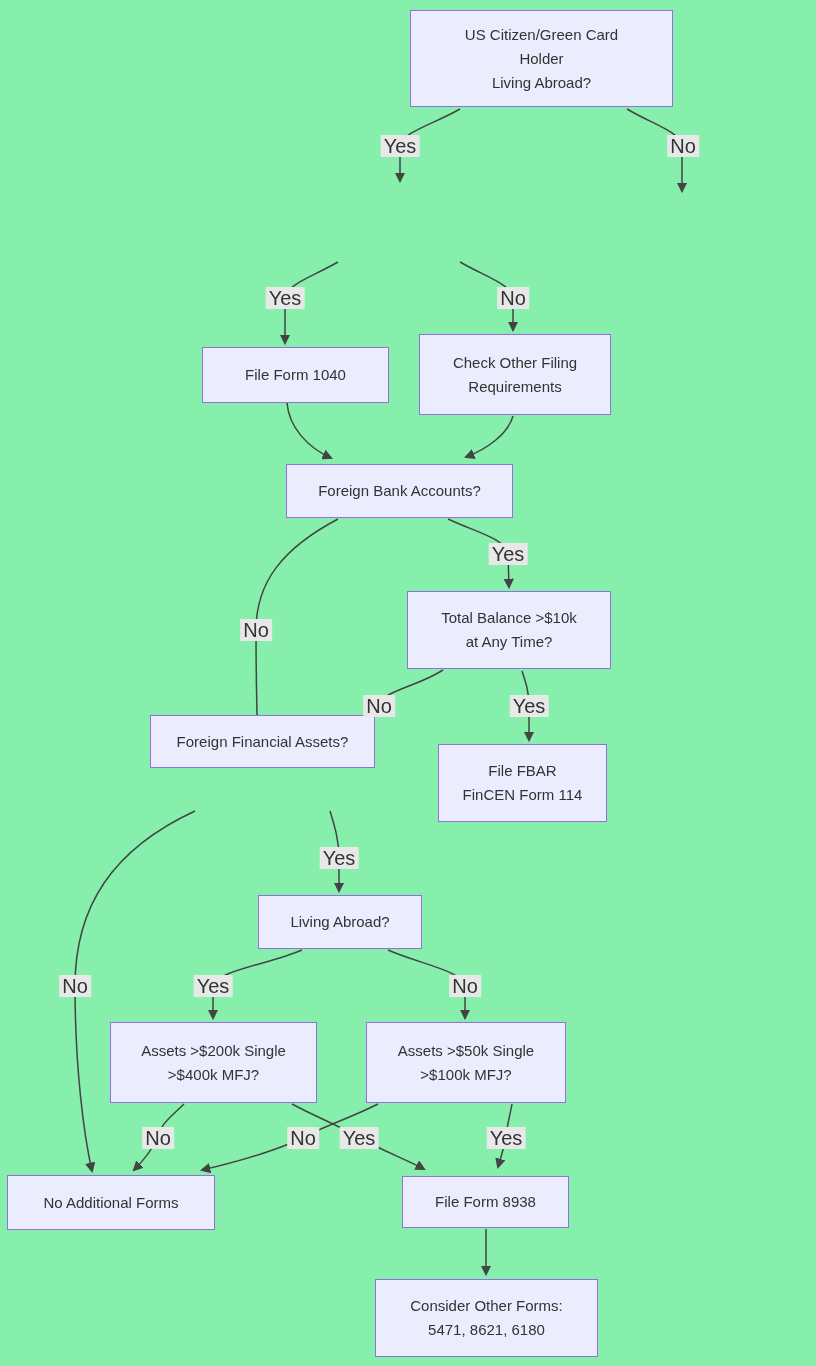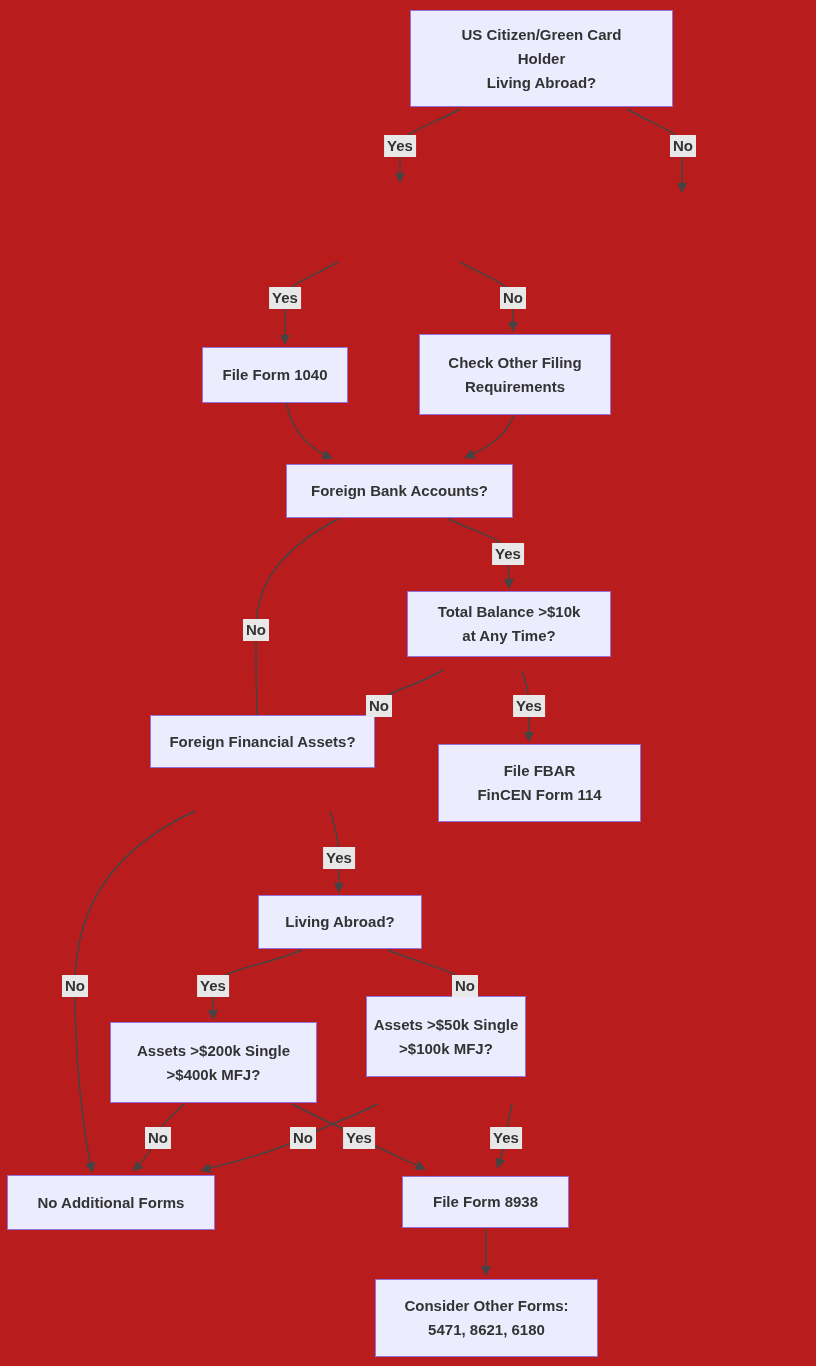--- a/index.html
+++ b/index.html
@@ -4,24 +4,23 @@
 <style>
   html, body {
     margin: 0;
     padding: 0;
     background: #000000;
   }
   .canvas {
     position: relative;
     width: 816px;
     height: 1366px;
-    background: #b91c1c;
+    background: #86efac;
     font-family: "Liberation Sans", sans-serif;
     overflow: hidden;
-    font-weight: bold;
   }
   .edges {
     position: absolute;
     left: 0;
     top: 0;
   }
   .node {
     position: absolute;
     box-sizing: border-box;
     background: #ECECFF;
@@ -33,21 +32,21 @@
     text-align: center;
     font-size: 15px;
     line-height: 24px;
     white-space: pre-line;
   }
   .edge-label {
     position: absolute;
     transform: translate(-50%, -50%);
     background: #e8e8e8;
     color: #333333;
-    font-size: 15px;
+    font-size: 20px;
     line-height: 20px;
     padding: 1px 3px;
     white-space: nowrap;
   }
 </style>
 </head>
 <body>
 
 <div class="canvas">
 
@@ -76,33 +75,33 @@
       <path marker-end="url(#arrow)" d="M292,1104 C320,1119 343,1127 359,1138 C384,1151 409,1161 424,1169"></path>
       <path marker-end="url(#arrow)" d="M378,1104 C346,1120 321,1127 303,1138 C272,1152 228,1164 202,1170"></path>
       <path marker-end="url(#arrow)" d="M512,1104 C510,1116 507,1124 506,1138 C503,1151 500,1160 498,1167"></path>
       <path marker-end="url(#arrow)" d="M486,1229 L486,1274"></path>
     </g>
   </svg>
 
   <div class="node" style="left:410px;top:10px;width:263px;height:97px">US Citizen/Green Card
 Holder
 Living Abroad?</div>
-  <div class="node" style="left:202px;top:347px;width:146px;height:56px">File Form 1040</div>
+  <div class="node" style="left:202px;top:347px;width:187px;height:56px">File Form 1040</div>
   <div class="node" style="left:419px;top:334px;width:192px;height:81px">Check Other Filing
 Requirements</div>
   <div class="node" style="left:286px;top:464px;width:227px;height:54px">Foreign Bank Accounts?</div>
-  <div class="node" style="left:407px;top:591px;width:204px;height:66px">Total Balance &gt;$10k
+  <div class="node" style="left:407px;top:591px;width:204px;height:78px">Total Balance &gt;$10k
 at Any Time?</div>
-  <div class="node" style="left:438px;top:744px;width:203px;height:78px">File FBAR
+  <div class="node" style="left:438px;top:744px;width:169px;height:78px">File FBAR
 FinCEN Form 114</div>
   <div class="node" style="left:150px;top:715px;width:225px;height:53px">Foreign Financial Assets?</div>
   <div class="node" style="left:258px;top:895px;width:164px;height:54px">Living Abroad?</div>
   <div class="node" style="left:110px;top:1022px;width:207px;height:81px">Assets &gt;$200k Single
 &gt;$400k MFJ?</div>
-  <div class="node" style="left:366px;top:996px;width:160px;height:81px">Assets &gt;$50k Single
+  <div class="node" style="left:366px;top:1022px;width:200px;height:81px">Assets &gt;$50k Single
 &gt;$100k MFJ?</div>
   <div class="node" style="left:7px;top:1175px;width:208px;height:55px">No Additional Forms</div>
   <div class="node" style="left:402px;top:1176px;width:167px;height:52px">File Form 8938</div>
   <div class="node" style="left:375px;top:1279px;width:223px;height:78px">Consider Other Forms:
 5471, 8621, 6180</div>
 
   <div class="edge-label" style="left:400px;top:146px">Yes</div>
   <div class="edge-label" style="left:683px;top:146px">No</div>
   <div class="edge-label" style="left:285px;top:298px">Yes</div>
   <div class="edge-label" style="left:513px;top:298px">No</div>

